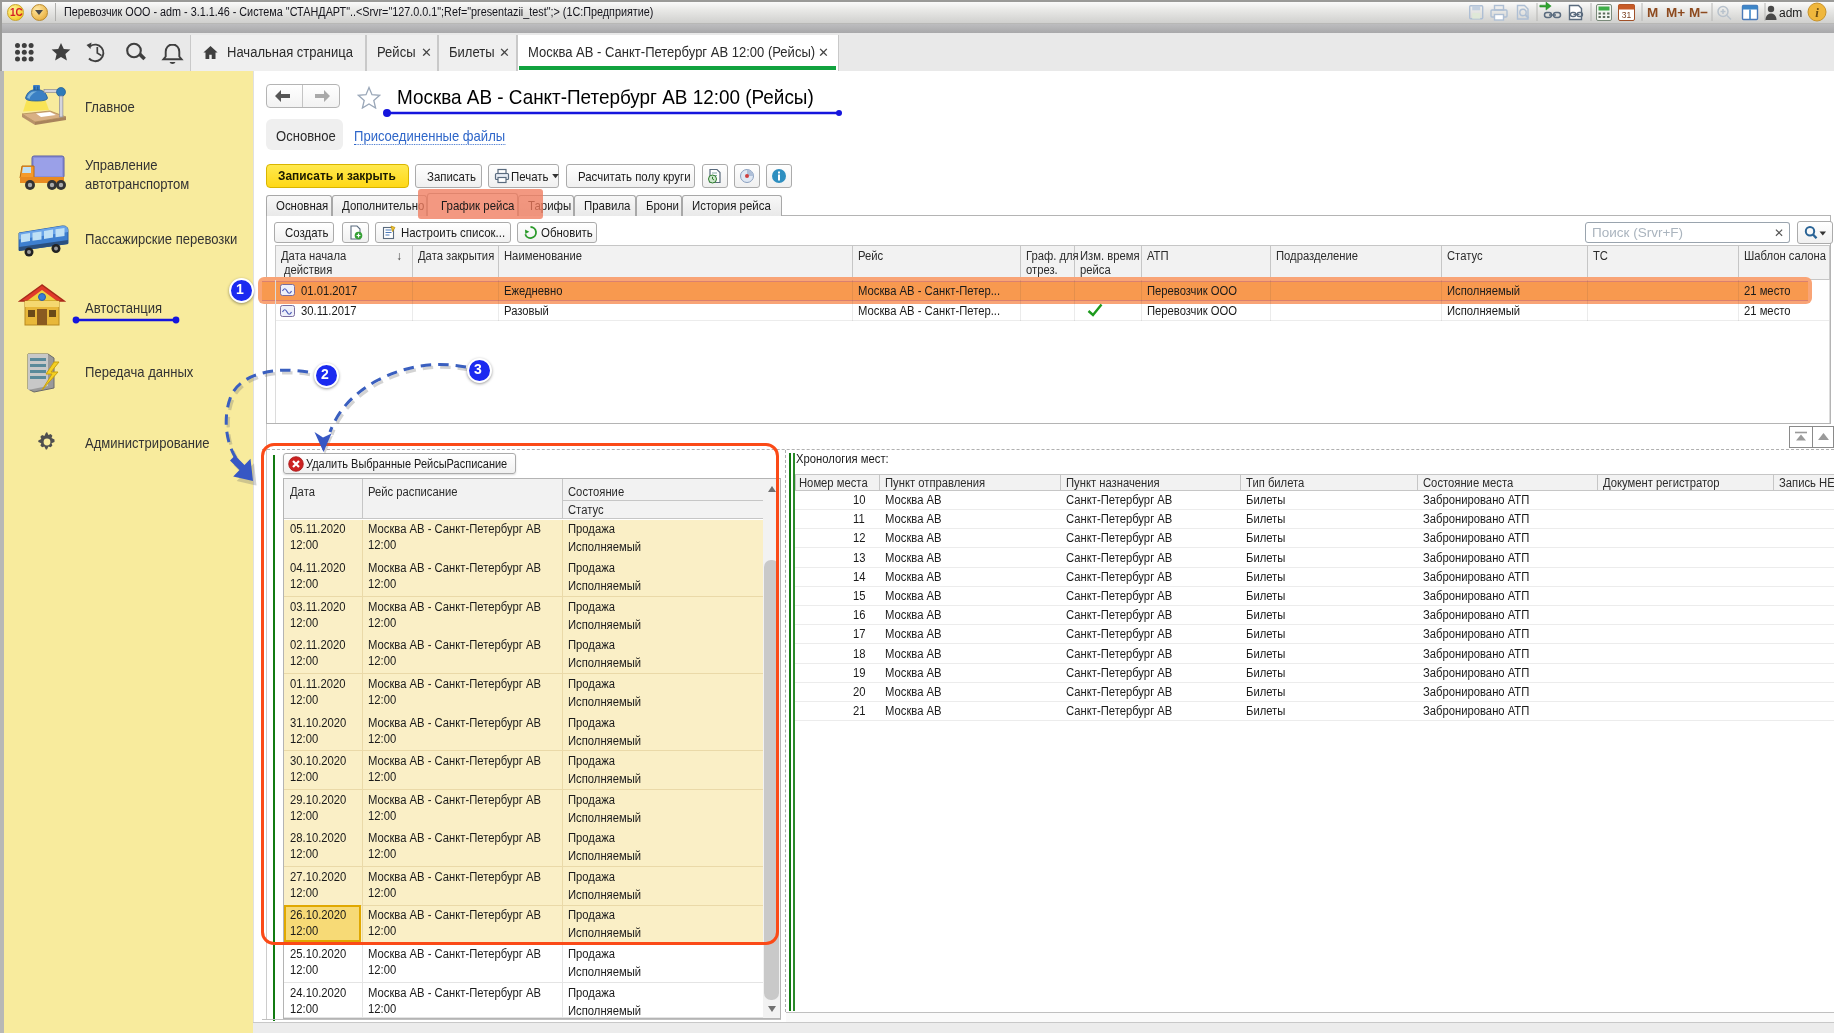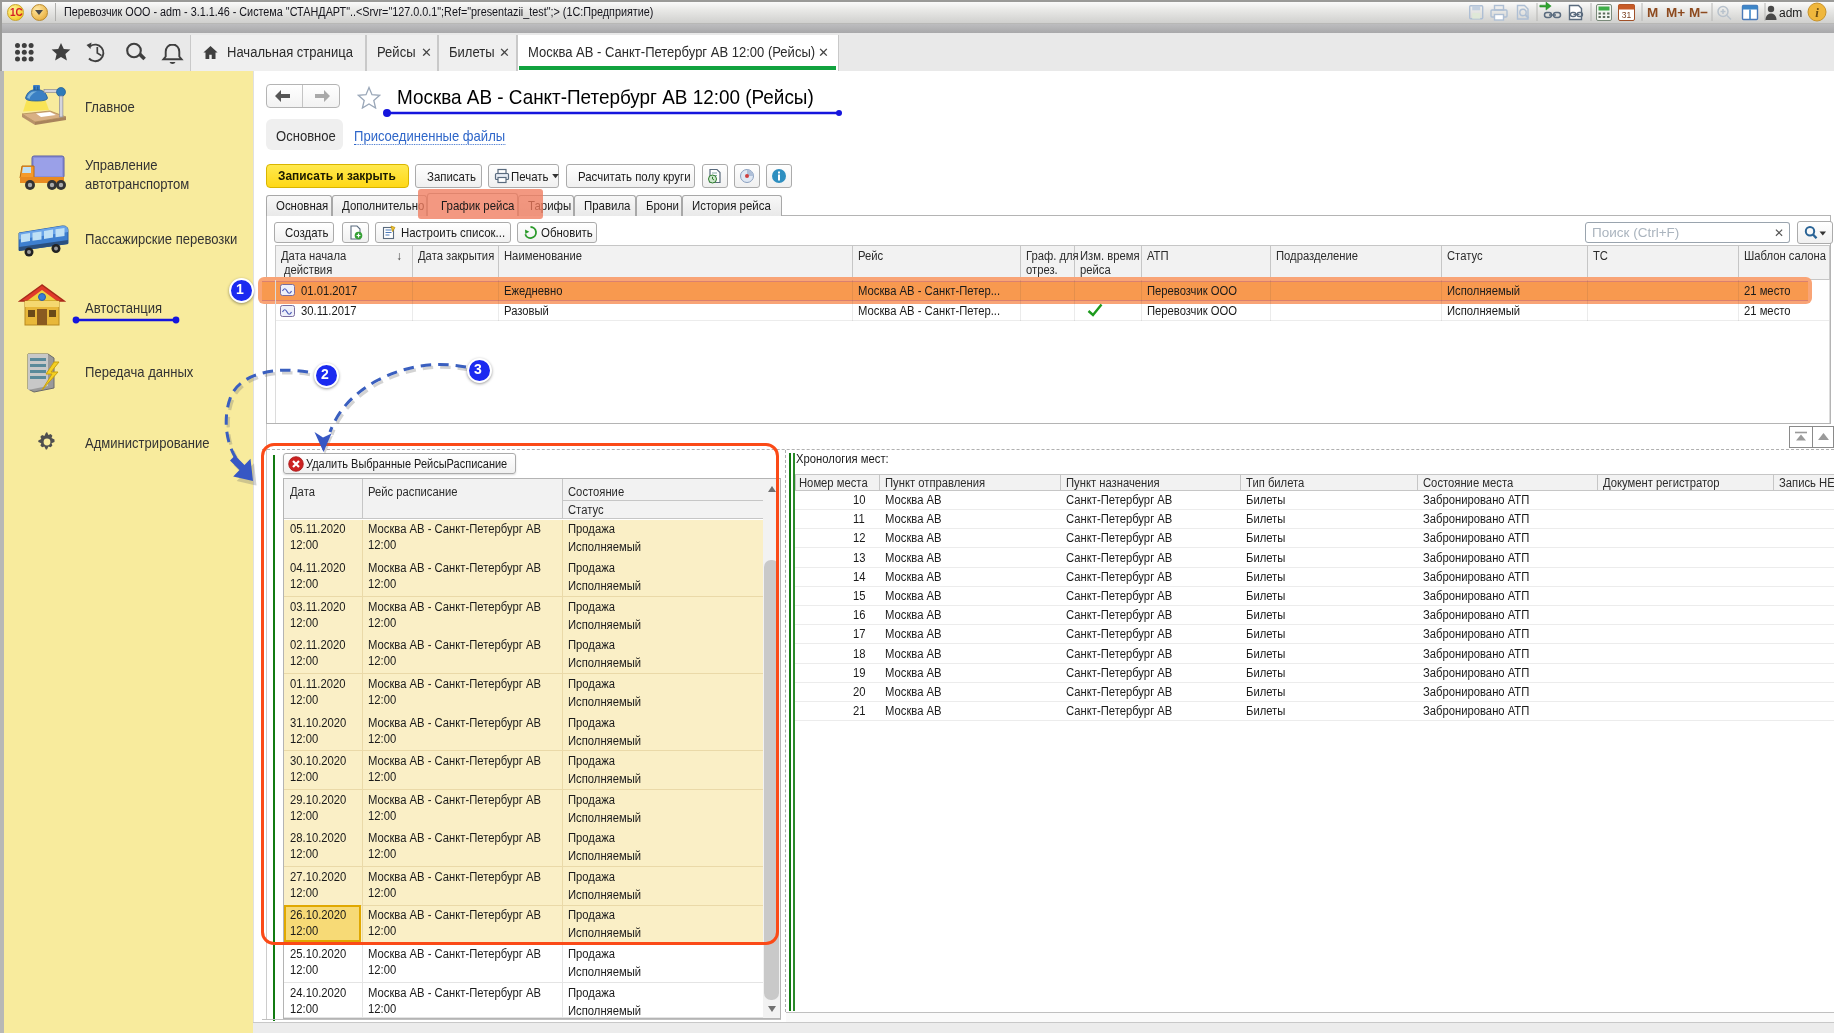--- a/index.html
+++ b/index.html
@@ -321,21 +321,21 @@
 </svg>
 <div class="tx n88" style="left:401px;top:225px;font-size:13px;color:#1a1a1a;">Настроить список...</div>
 <div class="btn" style="left:517px;top:222px;width:80px;height:21px;"></div>
 <svg class="a" style="left:523px;top:225px;width:15px;height:15px;" viewBox="0 0 15 15">
  <path d="M7.5 2a5.5 5.5 0 1 1-5.2 7.2" fill="none" stroke="#2a9a2a" stroke-width="1.8"></path>
  <path d="M2 4.5L2.3 9l4-2.2z" fill="#2a9a2a"></path>
 </svg>
 <div class="tx n88" style="left:541px;top:225px;font-size:13px;color:#1a1a1a;">Обновить</div>
 
 <div class="a" style="left:1585px;top:222px;width:185px;height:21px;background:#fff;border:1px solid #9aa4ae;border-radius:3px 0 0 3px;box-sizing:border-box;"></div>
-<div class="tx" style="left:1592px;top:225px;font-size:13.5px;color:#aab4be;">Поиск (Ctrl+F)</div>
+<div class="tx" style="left:1592px;top:225px;font-size:13.5px;color:#aab4be;">Поиск (Srvr+F)</div>
 <div class="a" style="left:1769px;top:222px;width:21px;height:21px;background:#fff;border:1px solid #9aa4ae;border-left:none;border-radius:0 3px 3px 0;box-sizing:border-box;"></div>
 <div class="tx" style="left:1774px;top:226px;font-size:12px;color:#555;">✕</div>
 <div class="btn" style="left:1797px;top:221px;width:36px;height:23px;"></div>
 <svg class="a" style="left:1803px;top:225px;width:24px;height:15px;" viewBox="0 0 24 15">
  <circle cx="7" cy="6.2" r="4.2" fill="none" stroke="#2a6496" stroke-width="2"></circle>
  <path d="M10 9.5l3.5 3.8" stroke="#2a6496" stroke-width="2.4"></path>
  <path d="M16.5 6.5h6.5l-3.2 4z" fill="#333"></path>
 </svg>
 
 <div class="a" style="left:275px;top:245px;width:1555px;height:35px;background:#f2f2f2;border:1px solid #c6c6c6;box-sizing:border-box;"></div>

